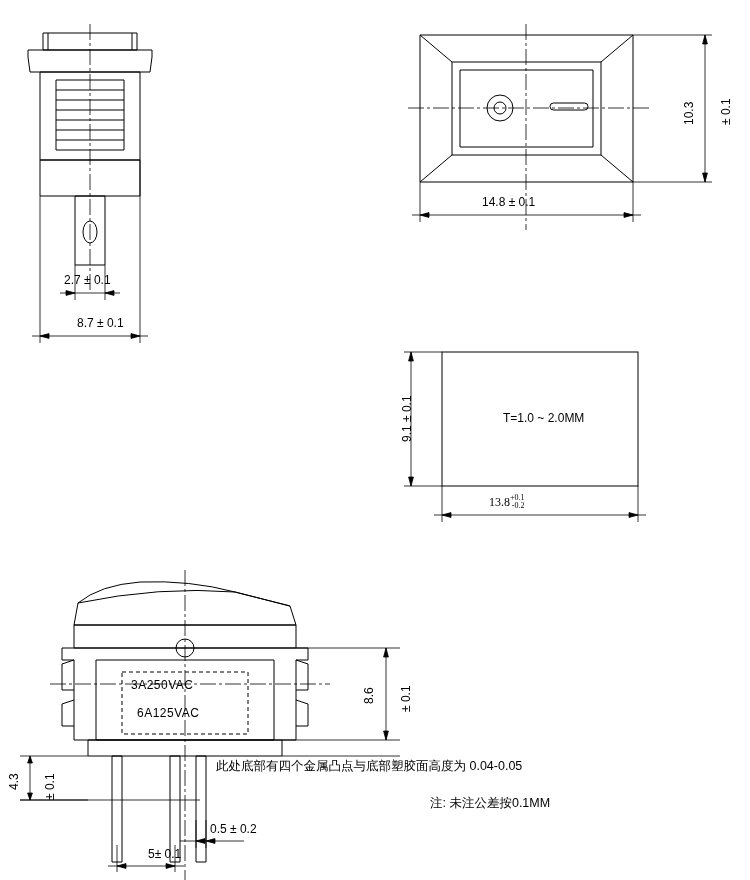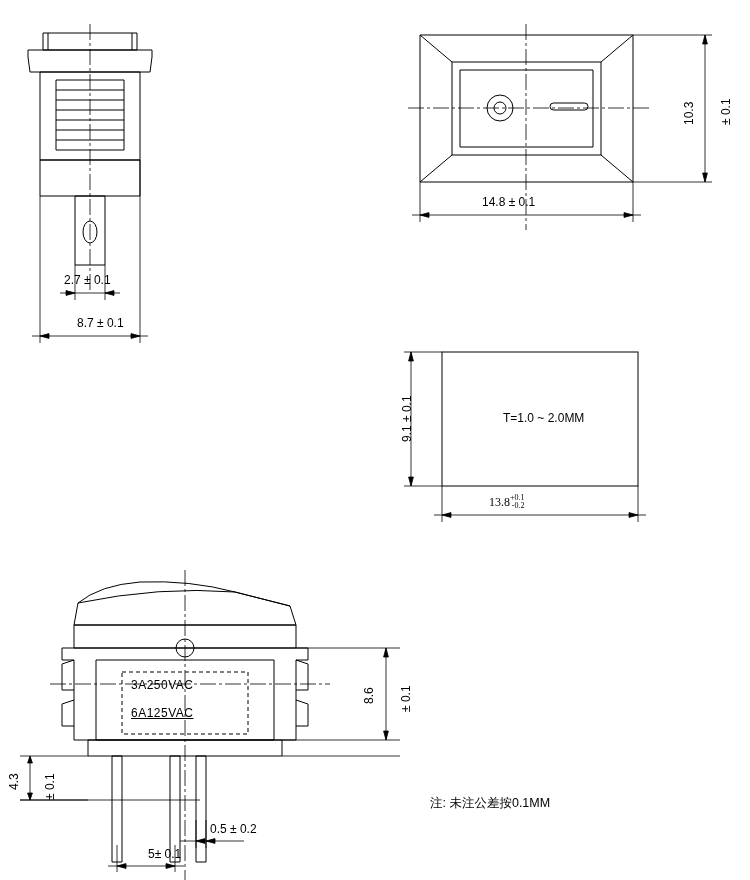--- a/index.html
+++ b/index.html
@@ -214,26 +214,27 @@
   <div class="lbl vert" style="left:720px; top:125px;">± 0.1</div>
   <div class="lbl" style="left:482px; top:196px;">14.8 ± 0.1</div>
 
   <div class="lbl vert" style="left:401px; top:442px;">9.1 ± 0.1</div>
   <div class="lbl" style="left:503px; top:412px;">T=1.0 ~ 2.0MM</div>
   <div class="lbl" style="left:489px; top:495px;font-family:Liberation Serif, serif;">
     <span>13.8</span><span class="frac"><span>+0.1</span><span>-0.2</span></span>
   </div>
 
   <div class="lbl" style="left:131px; top:679px; letter-spacing:0.5px;text-align:right;">3A250VAC</div>
-  <div class="lbl" style="left:131px; top:707px; letter-spacing:0.5px;text-decoration:underline;">6A125VAC</div>
+  <div class="lbl" style="left:137px; top:707px; letter-spacing:0.5px;">6A125VAC</div>
 
   <div class="lbl vert" style="left:363px; top:704px;">8.6</div>
   <div class="lbl vert" style="left:400px; top:712px;">± 0.1</div>
 
   <div class="lbl vert" style="left:8px; top:790px;">4.3</div>
   <div class="lbl vert" style="left:44px; top:800px;">± 0.1</div>
 
   <div class="lbl" style="left:210px; top:823px;">0.5 ± 0.2</div>
   <div class="lbl" style="left:148px; top:848px;">5± 0.1</div>
 
+  <div class="lbl lbl-cn" style="left:216px; top:760px;">此处底部有四个金属凸点与底部塑胶面高度为 0.04-0.05</div>
   <div class="lbl lbl-cn" style="left:430px; top:797px;">注: 未注公差按0.1MM</div>
 
 </div>
 
 </body></html>

